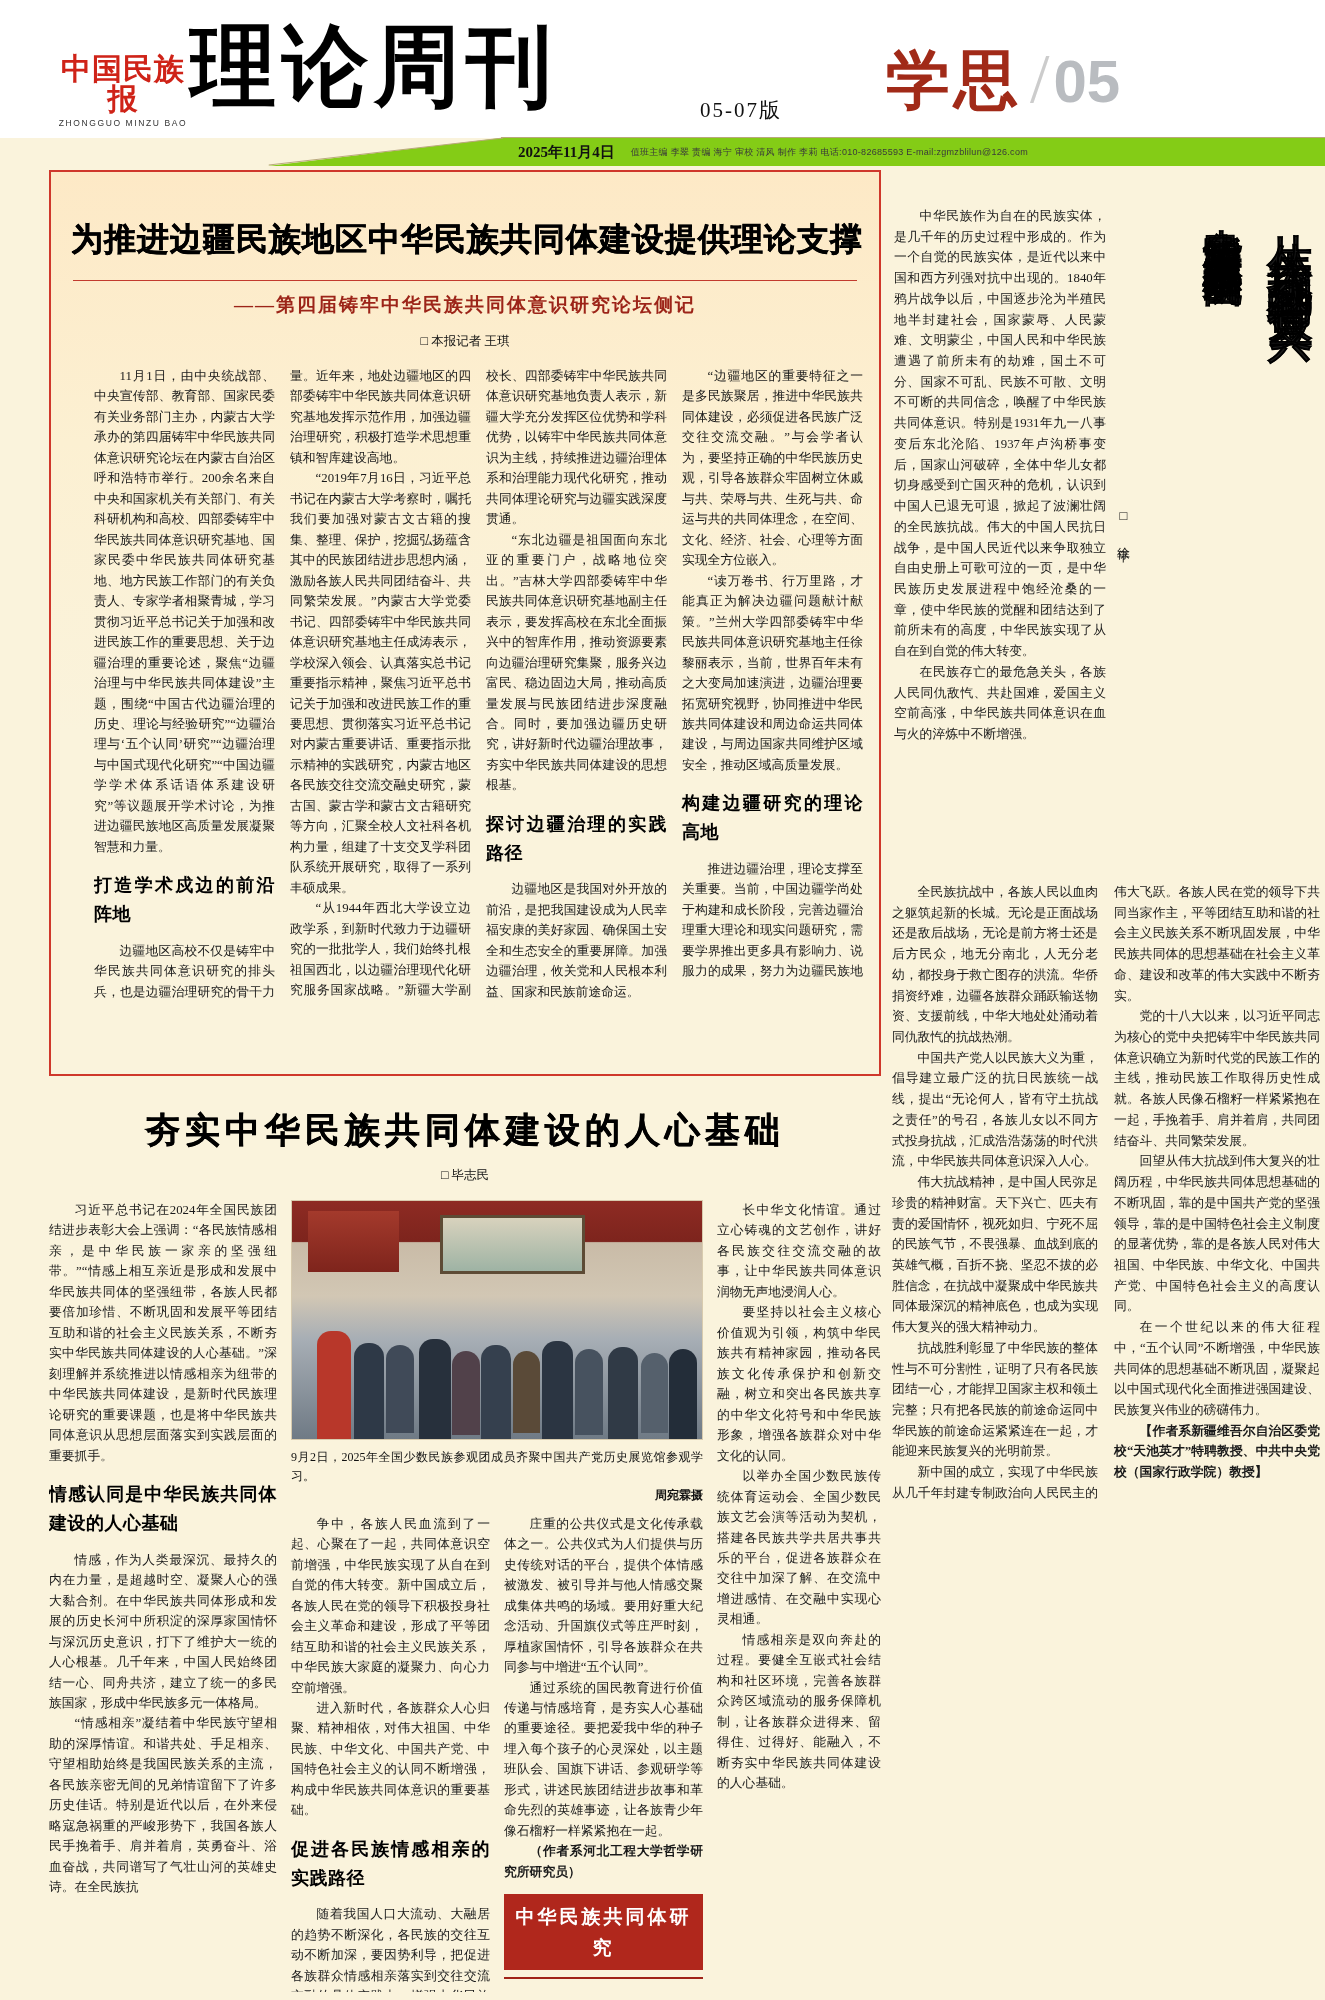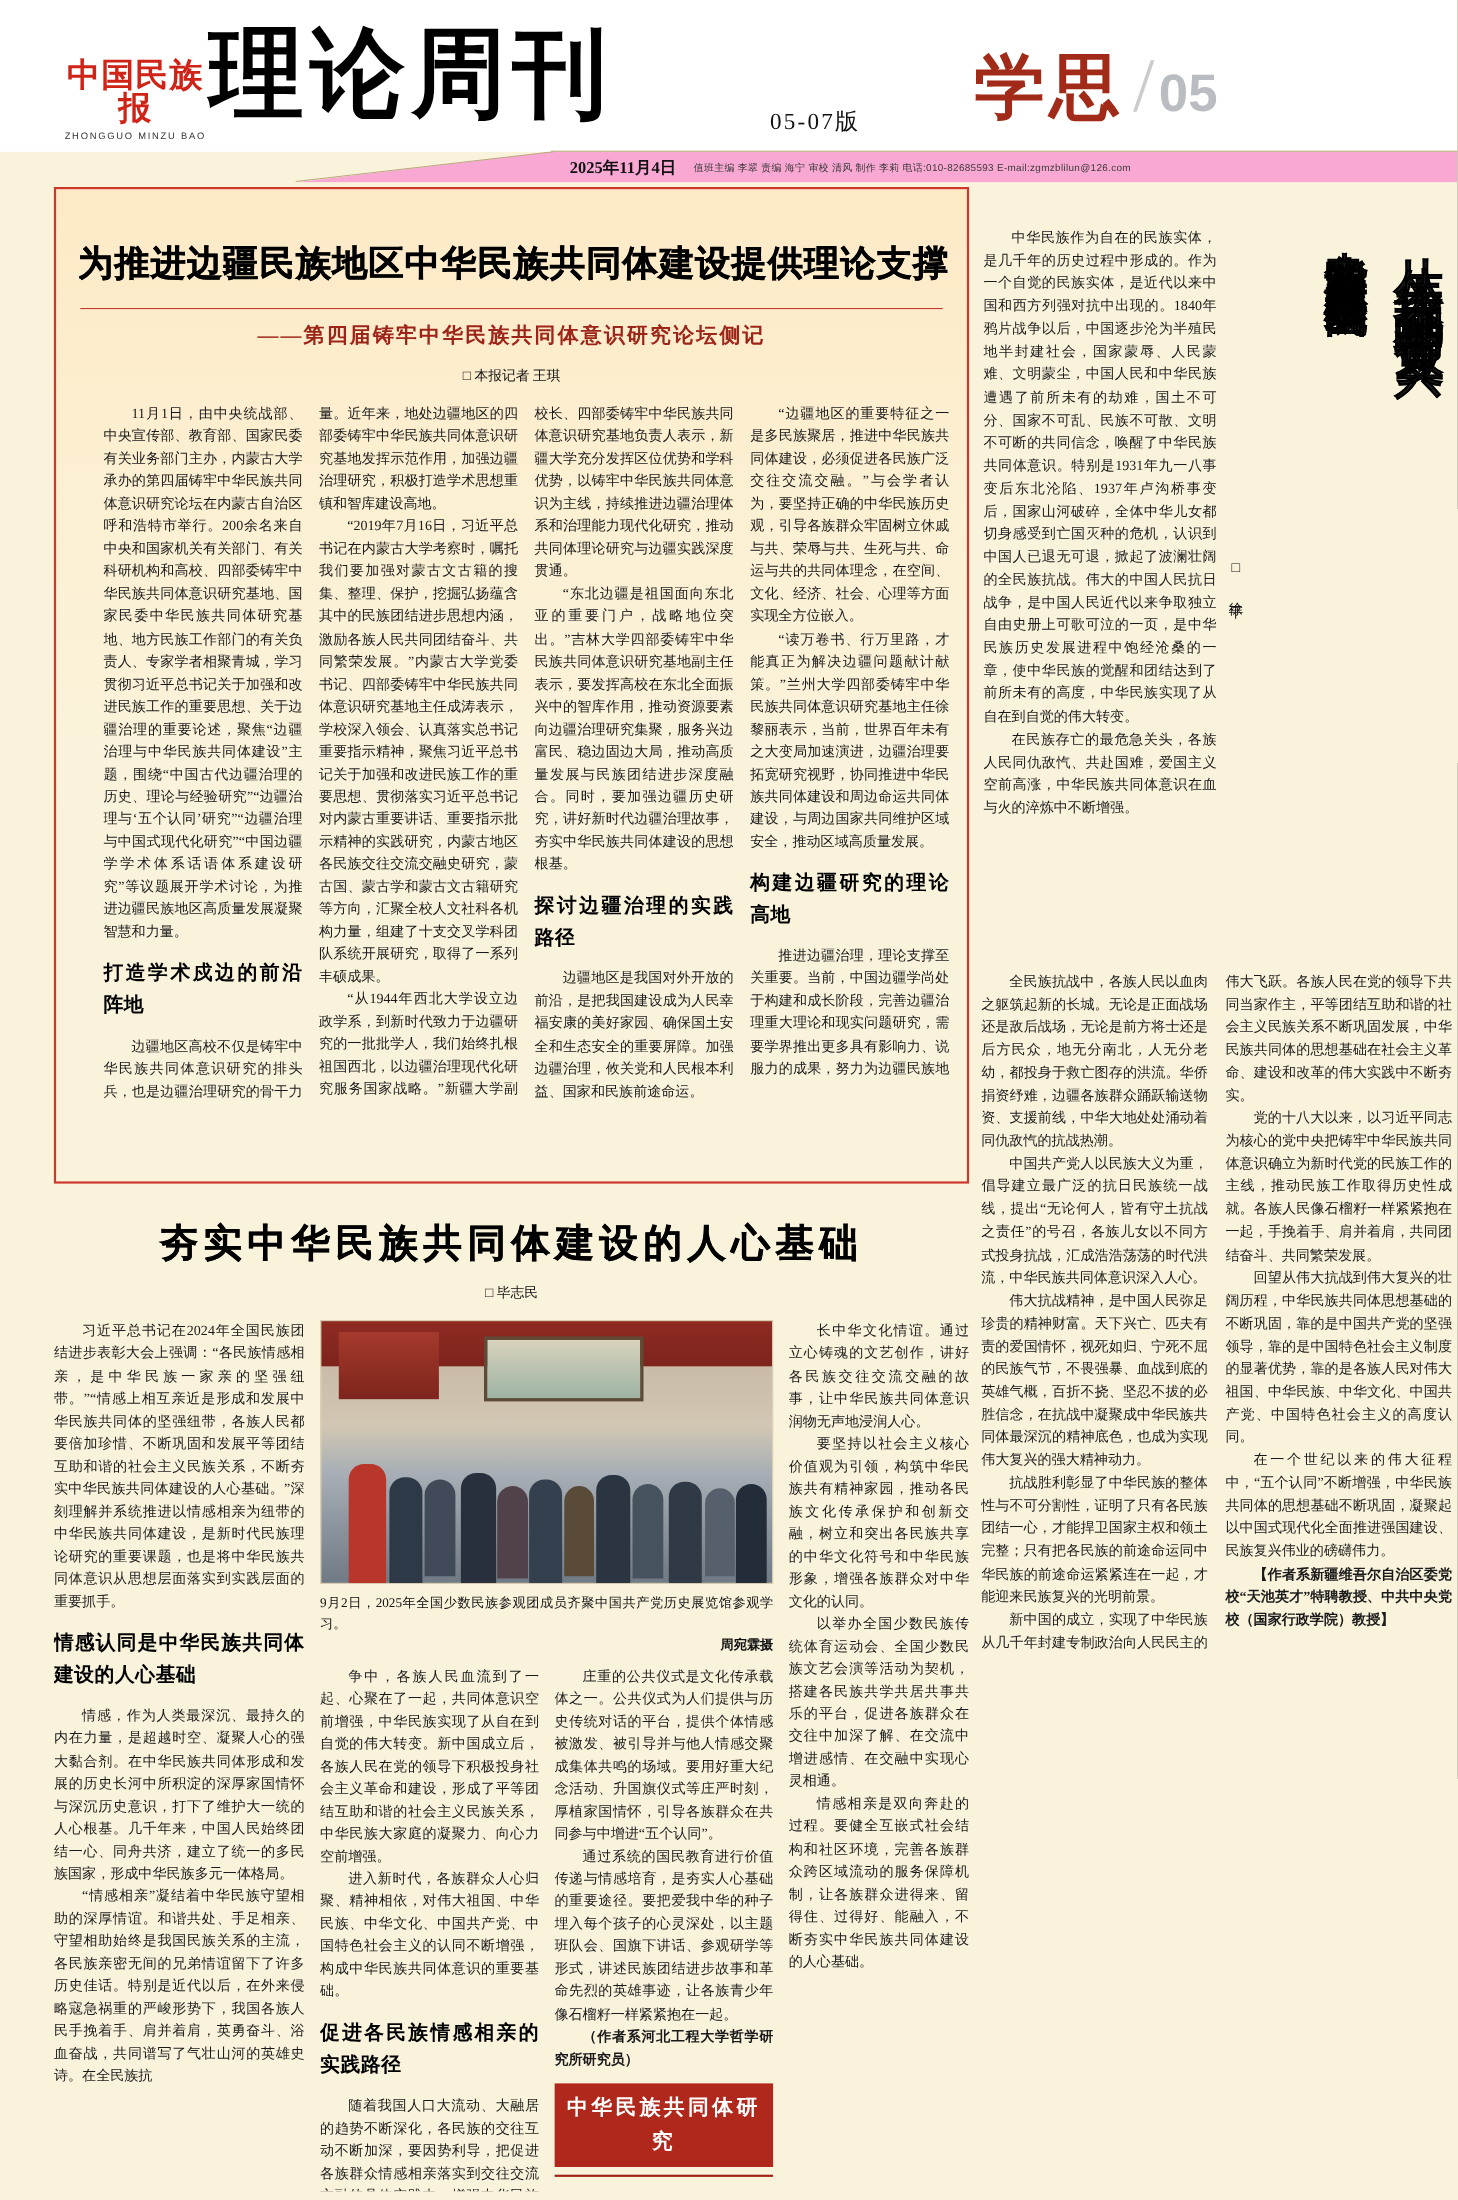--- a/index.html
+++ b/index.html
@@ -12,23 +12,23 @@
   
   .header{position:absolute;left:0;top:0;width:1325px;height:138px;background:#ffffff;}
   .logo{position:absolute;left:58px;top:54px;width:130px;text-align:center;}
   .logo-cn{font-size:30px;font-weight:700;color:#cf2318;letter-spacing:1px;line-height:1;}
   .logo-en{font-size:8.5px;letter-spacing:1.6px;color:#333;margin-top:4px;font-family:"Liberation Sans","DejaVu Sans",sans-serif;}
   .weekly{position:absolute;left:190px;top:24px;font-size:86px;font-weight:900;letter-spacing:6px;line-height:1;color:#000;transform:scaleY(1.04);}
   .page-range{position:absolute;left:700px;top:96px;font-size:21px;letter-spacing:2px;color:#111;}
   .section-block{position:absolute;left:886px;top:44px;display:flex;align-items:baseline;}
   .section-name{font-size:64px;font-weight:900;color:#a12a18;letter-spacing:4px;line-height:1;}
   .section-slash{font-size:70px;color:#cccccc;margin:0 4px 0 8px;font-weight:400;line-height:1;}
-  .section-pageno{font-size:48px;font-weight:700;color:#b9bcc0;line-height:1;font-family:"Liberation Sans","DejaVu Sans",sans-serif;text-align:center;}
-  
-  .date-strip{position:absolute;left:268px;top:138px;width:1057px;height:28px;background:#f9a8d4;
+  .section-pageno{font-size:60px;font-weight:700;color:#b9bcc0;line-height:1;font-family:"Liberation Sans","DejaVu Sans",sans-serif;text-align:center;}
+  
+  .date-strip{position:absolute;left:268px;top:138px;width:1057px;height:28px;background:#84cc16;
     clip-path:polygon(233px 0,100% 0,100% 100%,0 100%);}
   .strip-topline{position:absolute;left:501px;top:137px;width:824px;height:1px;background:#b9a87c;}
   .strip-diag{position:absolute;left:268px;top:151px;width:236px;height:1px;background:#b9a87c;transform:rotate(-6.6deg);}
   .strip-inner{position:absolute;left:250px;top:0;right:8px;height:28px;display:flex;align-items:center;gap:16px;}
   .strip-date{font-size:15px;font-weight:700;color:#111;white-space:nowrap;}
   .strip-staff{font-size:9px;color:#3a3a3a;letter-spacing:.3px;white-space:nowrap;font-family:"Liberation Sans","DejaVu Sans",sans-serif;}
   
   .lead-box{position:absolute;left:49px;top:170px;width:832px;height:906px;box-sizing:border-box;
     border:2px solid #cf372b;background:linear-gradient(180deg,#fde9c6 0%,#fcf0d2 30%,#faf3dc 62%);
     padding:0 16px;}

